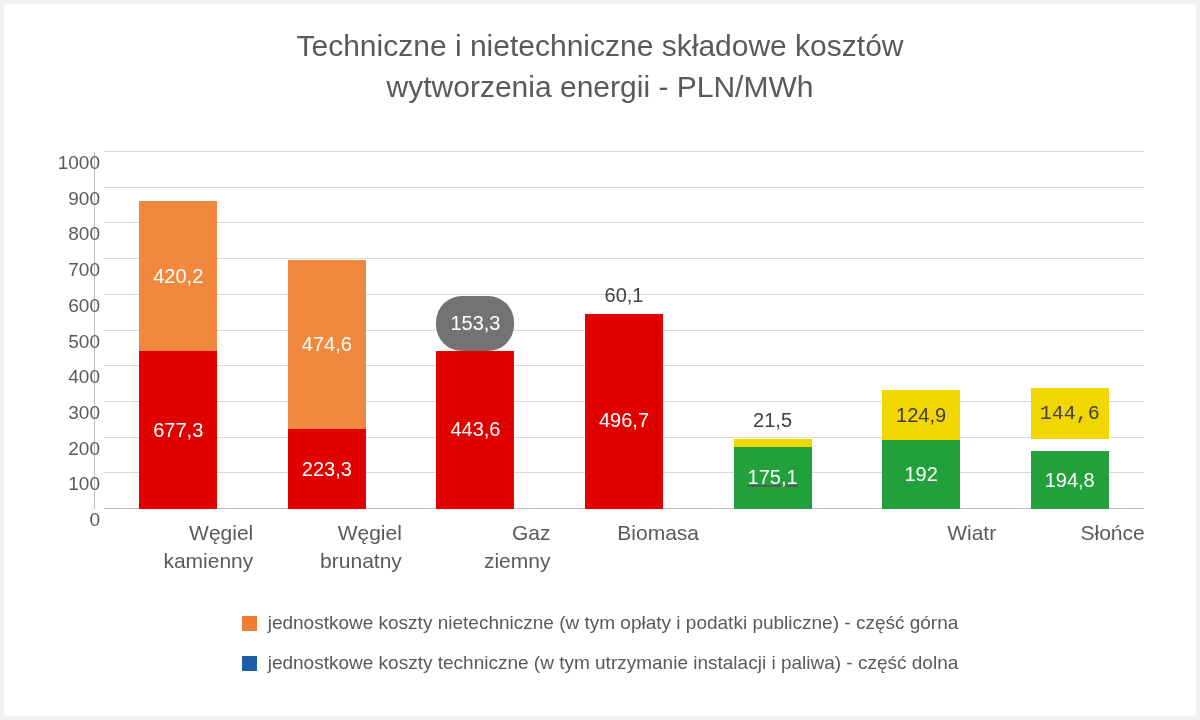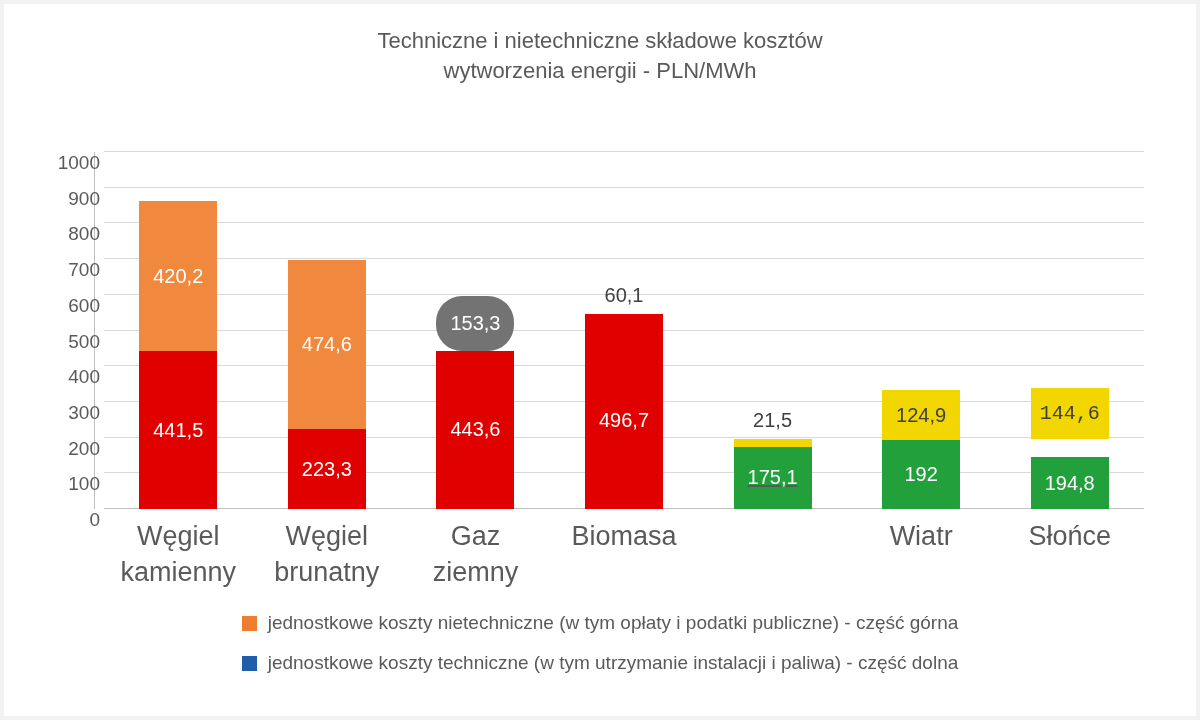--- a/index.html
+++ b/index.html
@@ -16,21 +16,21 @@
     width: 1200px; height: 720px;
     border: 4px solid #f2f2f2;
     background: #ffffff;
   }
   
   #title {
     position: absolute;
     left: 0; top: 22px;
     width: 1192px;
     text-align: center;
-    font-size: 22px;
+    font-size: 30px;
     line-height: 1.35;
     color: #5a5a5a;
     font-weight: 400;
     white-space: pre-line;
   }
   
   #plot {
     position: absolute;
     left: 100px;
     top: 148px;
@@ -99,22 +99,22 @@
     position: absolute;
     left: 100px;
     top: 515px;
     width: 1040px;
     height: 70px;
   }
   .xlabel {
     position: absolute;
     top: 0;
     width: 150px;
-    text-align: center;
-    font-size: 27px;
+    text-align: right;
+    font-size: 21px;
     line-height: 1.33;
     color: #5a5a5a;
     white-space: pre-line;
   }
   
   #legend {
     position: absolute;
     left: 0;
     top: 608px;
     width: 1192px;
@@ -169,21 +169,21 @@
         <div class="ytick" style="bottom: 178.5px; top: 178.5px;">500</div>
         <div class="ytick" style="bottom: 214.2px; top: 142.8px;">600</div>
         <div class="ytick" style="bottom: 249.9px; top: 107.1px;">700</div>
         <div class="ytick" style="bottom: 285.6px; top: 71.4px;">800</div>
         <div class="ytick" style="bottom: 321.3px; top: 35.7px;">900</div>
         <div class="ytick" style="bottom: 357px; top: 0px;">1000</div>
       </div>
     <div id="bars">
         <div class="barcol" style="left: 35.2857px;">
           <div class="seg" style="height: 157.615px; bottom: 0px; background: rgb(224, 0, 0);">
-            <span class="seg-label">441,5</span>
+            <span class="seg-label">677,3</span>
           </div>
           <div class="seg" style="height: 150.011px; bottom: 157.615px; background: rgb(240, 136, 62);">
             <span class="seg-label">420,2</span>
           </div>
         </div>
         <div class="barcol" style="left: 183.857px;">
           <div class="seg" style="height: 79.7181px; bottom: 0px; background: rgb(224, 0, 0);">
             <span class="seg-label">223,3</span>
           </div>
           <div class="seg" style="height: 169.432px; bottom: 79.7181px; background: rgb(240, 136, 62);">
@@ -216,21 +216,21 @@
         </div>
         <div class="barcol" style="left: 778.143px;">
           <div class="seg" style="height: 68.544px; bottom: 0px; background: rgb(33, 160, 60);">
             <span class="seg-label">192</span>
           </div>
           <div class="seg" style="height: 50px; bottom: 68.544px; background: rgb(242, 214, 0); text-align: center;">
             <span class="seg-label dark">124,9</span>
           </div>
         </div>
         <div class="barcol" style="left: 926.714px;">
-          <div class="seg" style="height: 52px; bottom: 0px; background: rgb(33, 160, 60);">
+          <div class="seg" style="height: 58px; bottom: 0px; background: rgb(33, 160, 60);">
             <span class="seg-label">194,8</span>
           </div>
           <div class="seg" style="height: 51.6222px; bottom: 69.5436px; background: rgb(242, 214, 0); font-family: Liberation Mono, monospace;">
             <span class="seg-label dark">144,6</span>
           </div>
         </div>
       </div>
   </div>
 
   <div id="xlabels">

